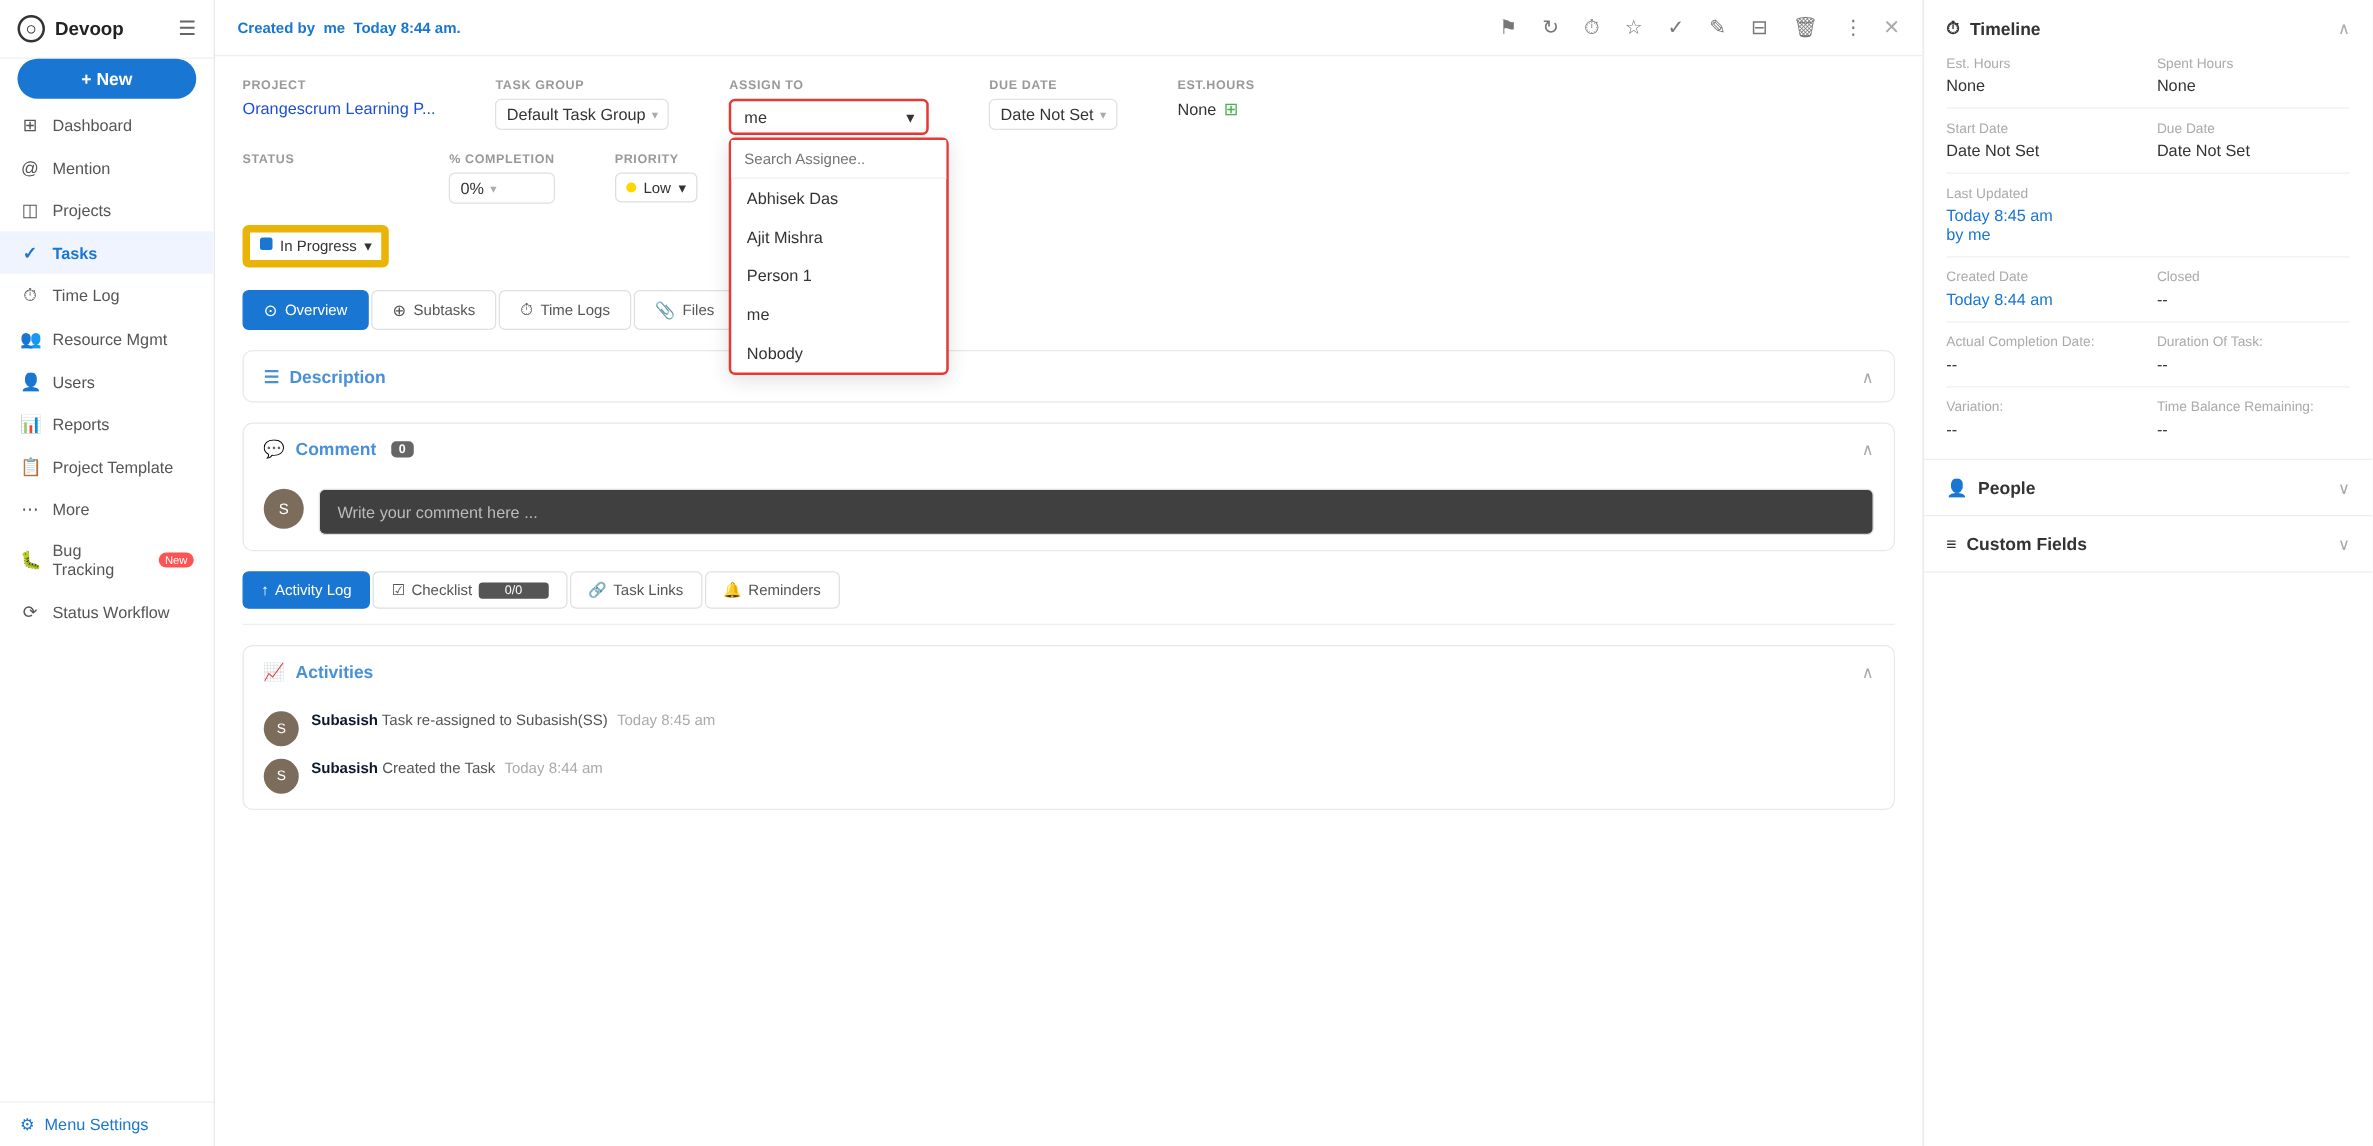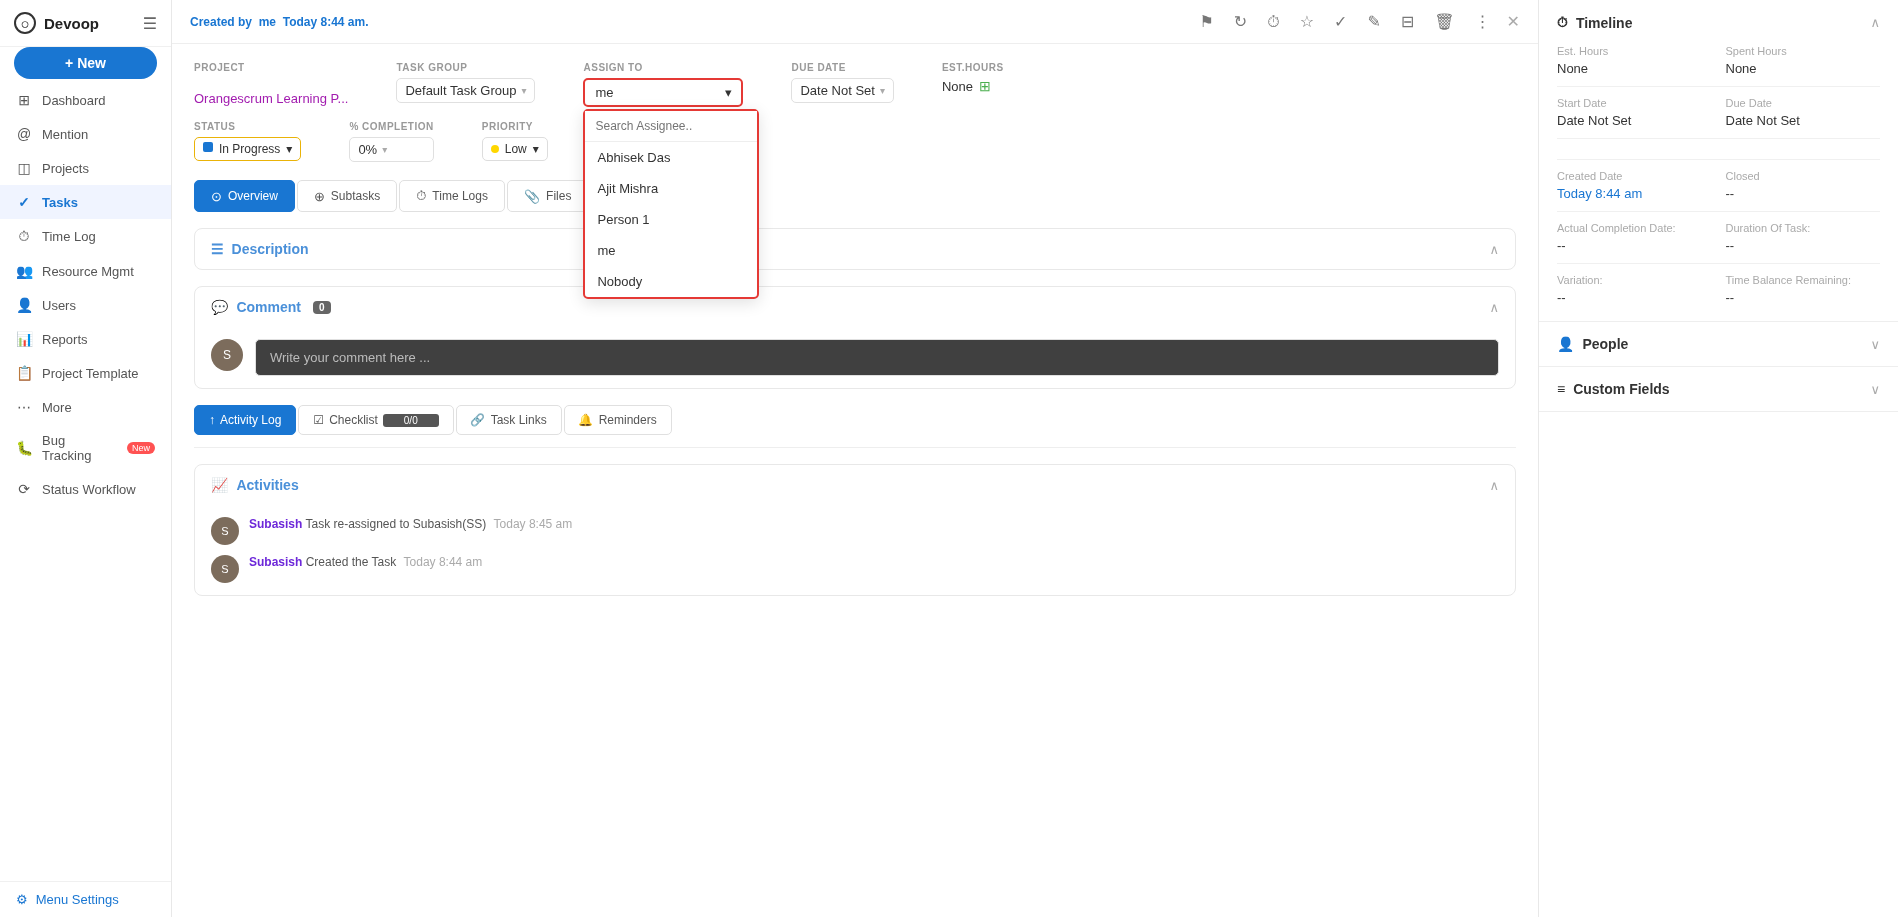--- a/index.html
+++ b/index.html
@@ -36,21 +36,21 @@
     .meta-value.link { color: #555; }
     .meta-select { display: flex; align-items: center; gap: 5px; border: 1px solid #e0e0e0; border-radius: 5px; padding: 4px 8px; font-size: 13px; cursor: pointer; background: #fff; }
     .meta-select .arrow { color: #aaa; font-size: 10px; }
 
     .assign-to-wrapper { position: relative; }
     .assign-to-select { border: 2px solid #e53935; border-radius: 5px; padding: 5px 10px; display: flex; align-items: center; justify-content: space-between; min-width: 160px; cursor: pointer; background: #fff; font-size: 13px; }
     .assignee-dropdown { position: absolute; top: 100%; left: 0; z-index: 100; background: #fff; border: 2px solid #e53935; border-radius: 5px; min-width: 160px; box-shadow: 0 4px 16px rgba(0,0,0,0.12); margin-top: 2px; }
     .assignee-search { width: 100%; border: none; border-bottom: 1px solid #eee; padding: 8px 10px; font-size: 12px; outline: none; color: #888; }
     .assignee-option { padding: 8px 12px; cursor: pointer; font-size: 13px; color: #333; }
 
-    .status-badge { display: inline-flex; align-items: flex-start; gap: 6px; background: #fff; border: 1px solid #eab308; border-radius: 5px; padding: 4px 8px; font-size: 12px; }
+    .status-badge { display: inline-flex; align-items: flex-start; gap: 6px; background: #fff; border: 6px solid #eab308; border-radius: 5px; padding: 4px 8px; font-size: 12px; margin-top: 42px; }
     .status-dot { width: 10px; height: 10px; background: #1976d2; border-radius: 2px; }
 
     .priority-badge { display: inline-flex; align-items: center; gap: 6px; border: 1px solid #ddd; border-radius: 5px; padding: 4px 8px; font-size: 12px; background: #fff; }
     .priority-dot { width: 8px; height: 8px; background: #ffd700; border-radius: 50%; }
 
     .tab-bar { display: flex; gap: 2px; margin-bottom: 16px; }
     .tab-btn { padding: 7px 16px; border: 1px solid #e0e0e0; background: #fff; border-radius: 5px; cursor: pointer; font-size: 12px; color: #555; display: flex; align-items: center; gap: 6px; }
     .tab-btn.active { background: #1976d2; color: #fff; border-color: #1976d2; }
     .tab-btn .tab-icon { font-size: 13px; }
 
@@ -63,21 +63,21 @@
     .avatar { width: 32px; height: 32px; border-radius: 50%; background: #7c6c5c; display: flex; align-items: center; justify-content: center; color: #fff; font-size: 12px; flex-shrink: 0; overflow: hidden; }
     .comment-input { flex: 1; border: 1px solid #e0e0e0; border-radius: 5px; padding: 10px 14px; font-size: 13px; color: #aaa; cursor: text; background: #404040; }
 
     .bottom-tab-bar { display: flex; gap: 2px; margin-bottom: 16px; border-bottom: 1px solid #eee; padding-bottom: 12px; }
     .bottom-tab { padding: 7px 14px; border: 1px solid #e0e0e0; background: #fff; border-radius: 5px; cursor: pointer; font-size: 12px; color: #555; display: flex; align-items: center; gap: 5px; }
     .bottom-tab.active { background: #1976d2; color: #fff; border-color: #1976d2; }
     .count-badge { background: #555; color: #fff; border-radius: 3px; font-size: 10px; padding: 1px 21px; }
 
     .activity-list { display: flex; flex-direction: column; gap: 10px; }
     .activity-item { display: flex; align-items: flex-start; gap: 10px; font-size: 12px; color: #555; }
-    .activity-item .name { color: #6d28d9; font-weight: 600; }
+    .activity-item .name { color: #0f172a; font-weight: 600; }
     .activity-item .time { color: #aaa; margin-left: 4px; }
 
     
     .right-panel { width: 360px; border-left: 1px solid #e8e8e8; background: #fff; overflow-y: auto; flex-shrink: 0; }
     .panel-section { border-bottom: 1px solid #eee; }
     .panel-section-header { display: flex; align-items: center; justify-content: space-between; padding: 14px 18px; cursor: pointer; }
     .panel-section-title { display: flex; align-items: center; gap: 8px; font-size: 14px; font-weight: 600; color: #333; }
     .panel-section-body { padding: 0 18px 16px; }
     .timeline-grid { display: grid; grid-template-columns: 1fr 1fr; gap: 14px; }
     .tl-field { display: flex; flex-direction: column; gap: 4px; }
@@ -178,21 +178,21 @@
       <button class="header-action-btn">⋮</button>
       <button class="close-btn">✕</button>
     </div>
   </div>
 
   <div class="task-content">
 
     <div style="display:flex; gap:32px; margin-bottom:14px; align-items:flex-start; flex-wrap:wrap;">
       <div class="meta-field">
         <div class="meta-label">PROJECT</div>
-        <div class="meta-value link" style="cursor:pointer; color:#a21caf;margin-top:13px;">Orangescrum Learning P...</div>
+        <div class="meta-value link" style="cursor:pointer; color:#1d4ed8;">Orangescrum Learning P...</div>
       </div>
       <div class="meta-field">
         <div class="meta-label">TASK GROUP</div>
         <div class="meta-select">
           <span>Default Task Group</span>
           <span class="arrow">▾</span>
         </div>
       </div>
       <div class="meta-field assign-to-wrapper">
         <div class="meta-label">ASSIGN TO</div>
@@ -377,20 +377,24 @@
           <div class="tl-label">Start Date</div>
           <div class="tl-value">Date Not Set</div>
         </div>
         <div class="tl-field">
           <div class="tl-label">Due Date</div>
           <div class="tl-value">Date Not Set</div>
         </div>
       </div>
       <hr class="tl-divider">
       <div class="timeline-grid">
+        <div class="tl-field">
+          <div class="tl-label">Last Updated</div>
+          <div class="tl-value blue" style="color:#1976d2;">Today 8:45 am<br>by me</div>
+        </div>
       </div>
       <hr class="tl-divider">
       <div class="timeline-grid">
         <div class="tl-field">
           <div class="tl-label">Created Date</div>
           <div class="tl-value blue" style="color:#1976d2;">Today 8:44 am</div>
         </div>
         <div class="tl-field">
           <div class="tl-label">Closed</div>
           <div class="tl-value">--</div>

